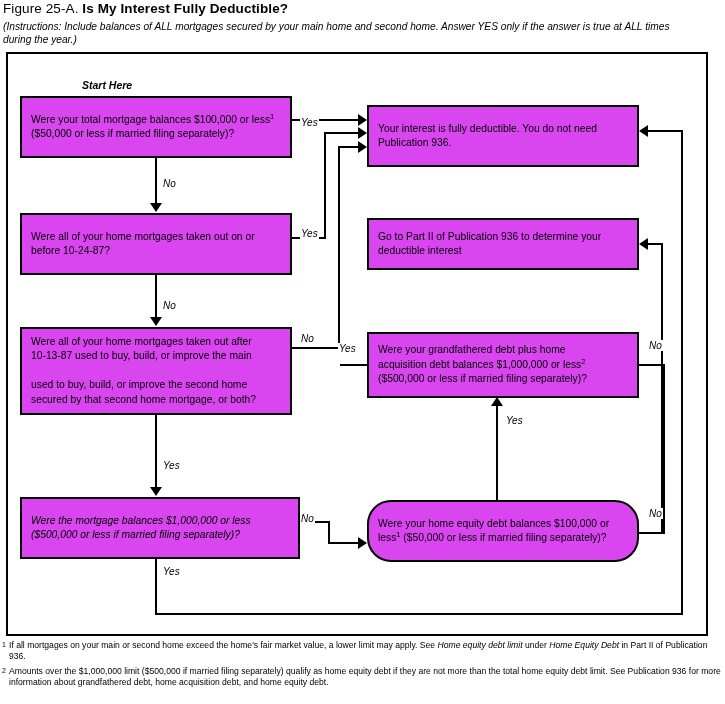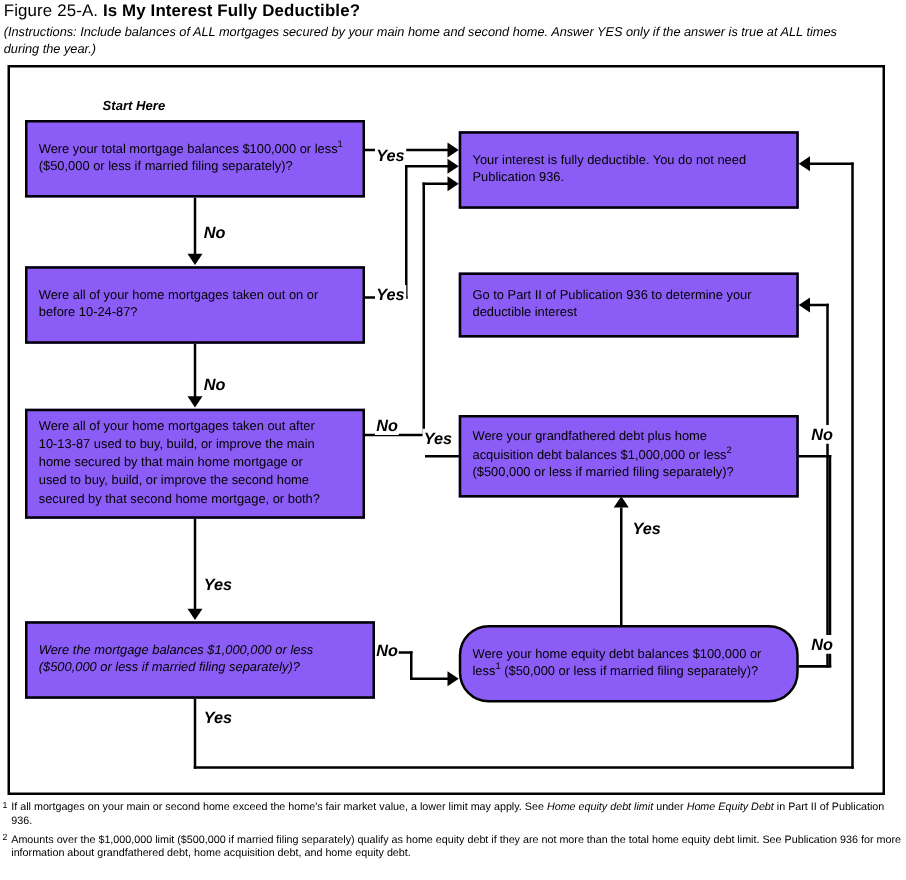--- a/index.html
+++ b/index.html
@@ -15,38 +15,38 @@
   .fig-title .lead{font-weight:400;}
   .fig-title .bold{font-weight:bold;}
   .instructions{position:absolute;left:3px;top:20px;width:690px;font-size:10.2px;
                 font-style:italic;line-height:13px;}
 
   
   .frame{position:absolute;left:6px;top:52px;width:702px;height:584px;
          border:2px solid #000;box-sizing:border-box;background:#fff;}
 
   
-  .box{position:absolute;border:2px solid #000;box-sizing:border-box;background:#8b5cf6;
+  .box{position:absolute;border:2px solid #000;box-sizing:border-box;background:#d946ef;
        font-size:10.3px;line-height:14.5px;display:flex;align-items:center;z-index:6;}
   .box .txt{padding:0 9px;width:100%;}
   .box sup{font-size:7.5px;vertical-align:super;line-height:0;}
 
   
   .h,.v{position:absolute;background:#000;z-index:4;}
   .h{height:2px;}
   .v{width:2px;}
 
   .arr{position:absolute;width:0;height:0;z-index:5;}
   .arr-r{border-top:6px solid transparent;border-bottom:6px solid transparent;border-left:9px solid #000;}
   .arr-l{border-top:6px solid transparent;border-bottom:6px solid transparent;border-right:9px solid #000;}
   .arr-d{border-left:6px solid transparent;border-right:6px solid transparent;border-top:9px solid #000;}
   .arr-u{border-left:6px solid transparent;border-right:6px solid transparent;border-bottom:9px solid #000;}
 
-  .lbl{position:absolute;font-size:13px;font-style:italic;z-index:7;background:#fff;
-       padding:0 1px;white-space:nowrap;font-weight:bold;}
+  .lbl{position:absolute;font-size:10px;font-style:italic;z-index:7;background:#fff;
+       padding:0 1px;white-space:nowrap;}
   .start-lbl{position:absolute;font-size:10.5px;font-style:italic;font-weight:bold;z-index:7;}
 
   
   .footnotes{position:absolute;left:2px;top:640px;width:721px;font-size:8.6px;line-height:11.4px;}
   .fn{position:relative;padding-left:7px;margin-bottom:3px;}
   .fn .mark{position:absolute;left:0;top:-1px;font-size:7px;vertical-align:super;}
   .fn i{}
 </style>
 </head>
 <body>
@@ -75,21 +75,21 @@
     <div class="txt">
       <span>Were all of your home mortgages taken out on or</span><br>
       <span>before 10-24-87?</span>
     </div>
   </div>
 
   <div class="box" style="left:20px;top:327px;width:272px;height:88px;">
     <div class="txt">
       <span>Were all of your home mortgages taken out after</span><br>
       <span>10-13-87 used to buy, build, or improve the main</span><br>
-      <span>home secured by that main home mortgage or</span><br>
+      <br>
       <span>used to buy, build, or improve the second home</span><br>
       <span>secured by that second home mortgage, or both?</span>
     </div>
   </div>
 
   <div class="box" style="left:20px;top:497px;width:280px;height:62px;font-style:italic;">
     <div class="txt">
       <span>Were the mortgage balances $1,000,000 or less</span><br>
       <span>($500,000 or less if married filing separately)?</span>
     </div>

